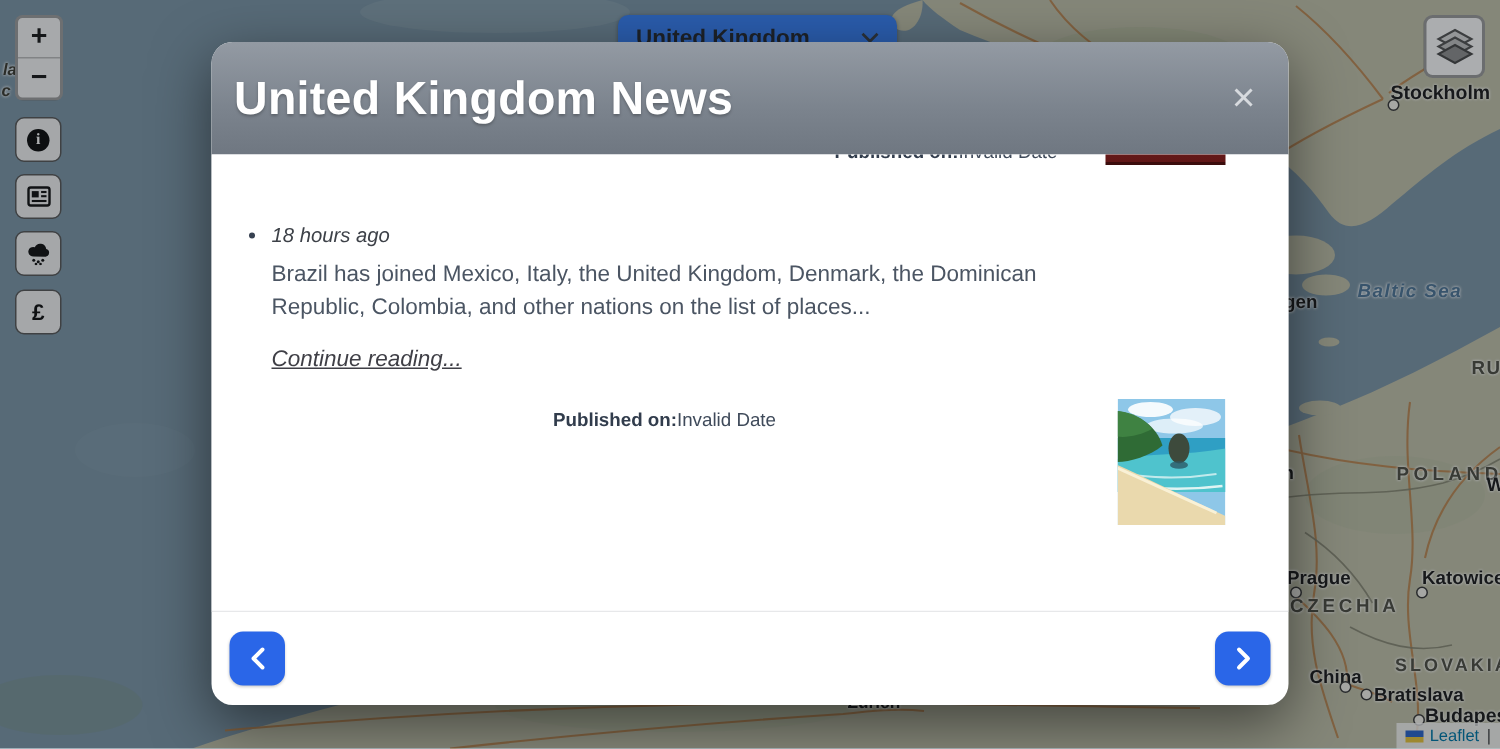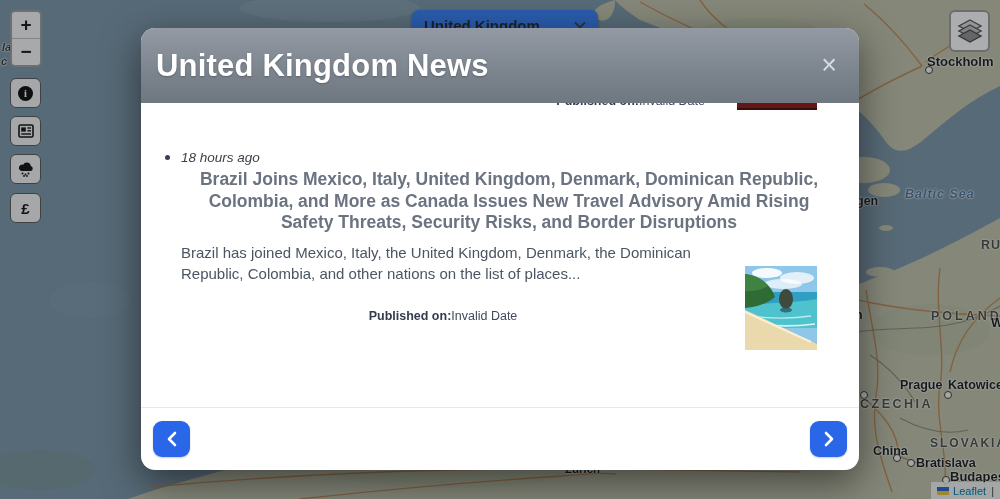--- a/index.html
+++ b/index.html
@@ -141,21 +141,21 @@
   </svg>
 
   <span class="map-label city" style="left:927px;top:54px;font-size:13px;">Stockholm</span>
   <span class="dot" style="left:925px;top:66px;"></span>
   <span class="map-label water" style="left:905px;top:187px;">Baltic Sea</span>
   <span class="map-label city" style="left:856px;top:194px;">gen</span>
   <span class="map-label region" style="left:981px;top:238px;letter-spacing:1px;">RUS</span>
   <span class="map-label city" style="left:855px;top:308px;">n</span>
   <span class="map-label region" style="left:931px;top:309px;">POLAND</span>
   <span class="map-label city" style="left:991px;top:315px;font-size:13px;">W</span>
-  <span class="map-label city" style="left:900px;top:378px;">Prague</span>
+  <span class="map-label city" style="left:858px;top:378px;">Prague</span>
   <span class="dot" style="left:860px;top:391px;"></span>
   <span class="map-label city" style="left:948px;top:378px;">Katowice</span>
   <span class="dot" style="left:944px;top:391px;"></span>
   <span class="map-label region" style="left:860px;top:397px;letter-spacing:2.5px;">CZECHIA</span>
   <span class="map-label region" style="left:930px;top:436px;letter-spacing:2px;font-size:12px;">SLOVAKIA</span>
   <span class="map-label city" style="left:873px;top:444px;">China</span>
   <span class="dot" style="left:893px;top:454px;"></span>
   <span class="map-label city" style="left:916px;top:456px;">Bratislava</span>
   <span class="dot" style="left:907px;top:459px;"></span>
   <span class="map-label city" style="left:950px;top:469px;font-size:13px;">Budapest</span>
@@ -227,22 +227,22 @@
     <div class="modal-body">
 
       <div class="prev-published">
         <b>Published on:</b><span>Invalid Date</span>
       </div>
       <div class="prev-thumb"></div>
 
       <ul class="news-list">
         <li class="news-item">
           <div class="time-ago">18 hours ago</div>
-          <h2 class="headline">Brazil Joins Mexico, Italy, United Kingdom, Denmark, Dominican Republic, Colombia, and More as Canada Issues New Travel Advisory Amid Rising Safety Threats, Security Risks, and Border Disruptions</h2>
           <p class="excerpt">Brazil has joined Mexico, Italy, the United Kingdom, Denmark, the Dominican Republic, Colombia, and other nations on the list of places...</p>
+          <a class="continue">Continue reading...</a>
           <div class="published">
             <b>Published on:</b><span>Invalid Date</span>
           </div>
         </li>
       </ul>
 
       <div class="thumb">
         <svg width="72" height="84" viewBox="0 0 72 84">
           <rect width="72" height="84" fill="#8ec7e8"></rect>
           <ellipse cx="22" cy="7" rx="15" ry="5" fill="#ffffff" opacity=".9"></ellipse>

